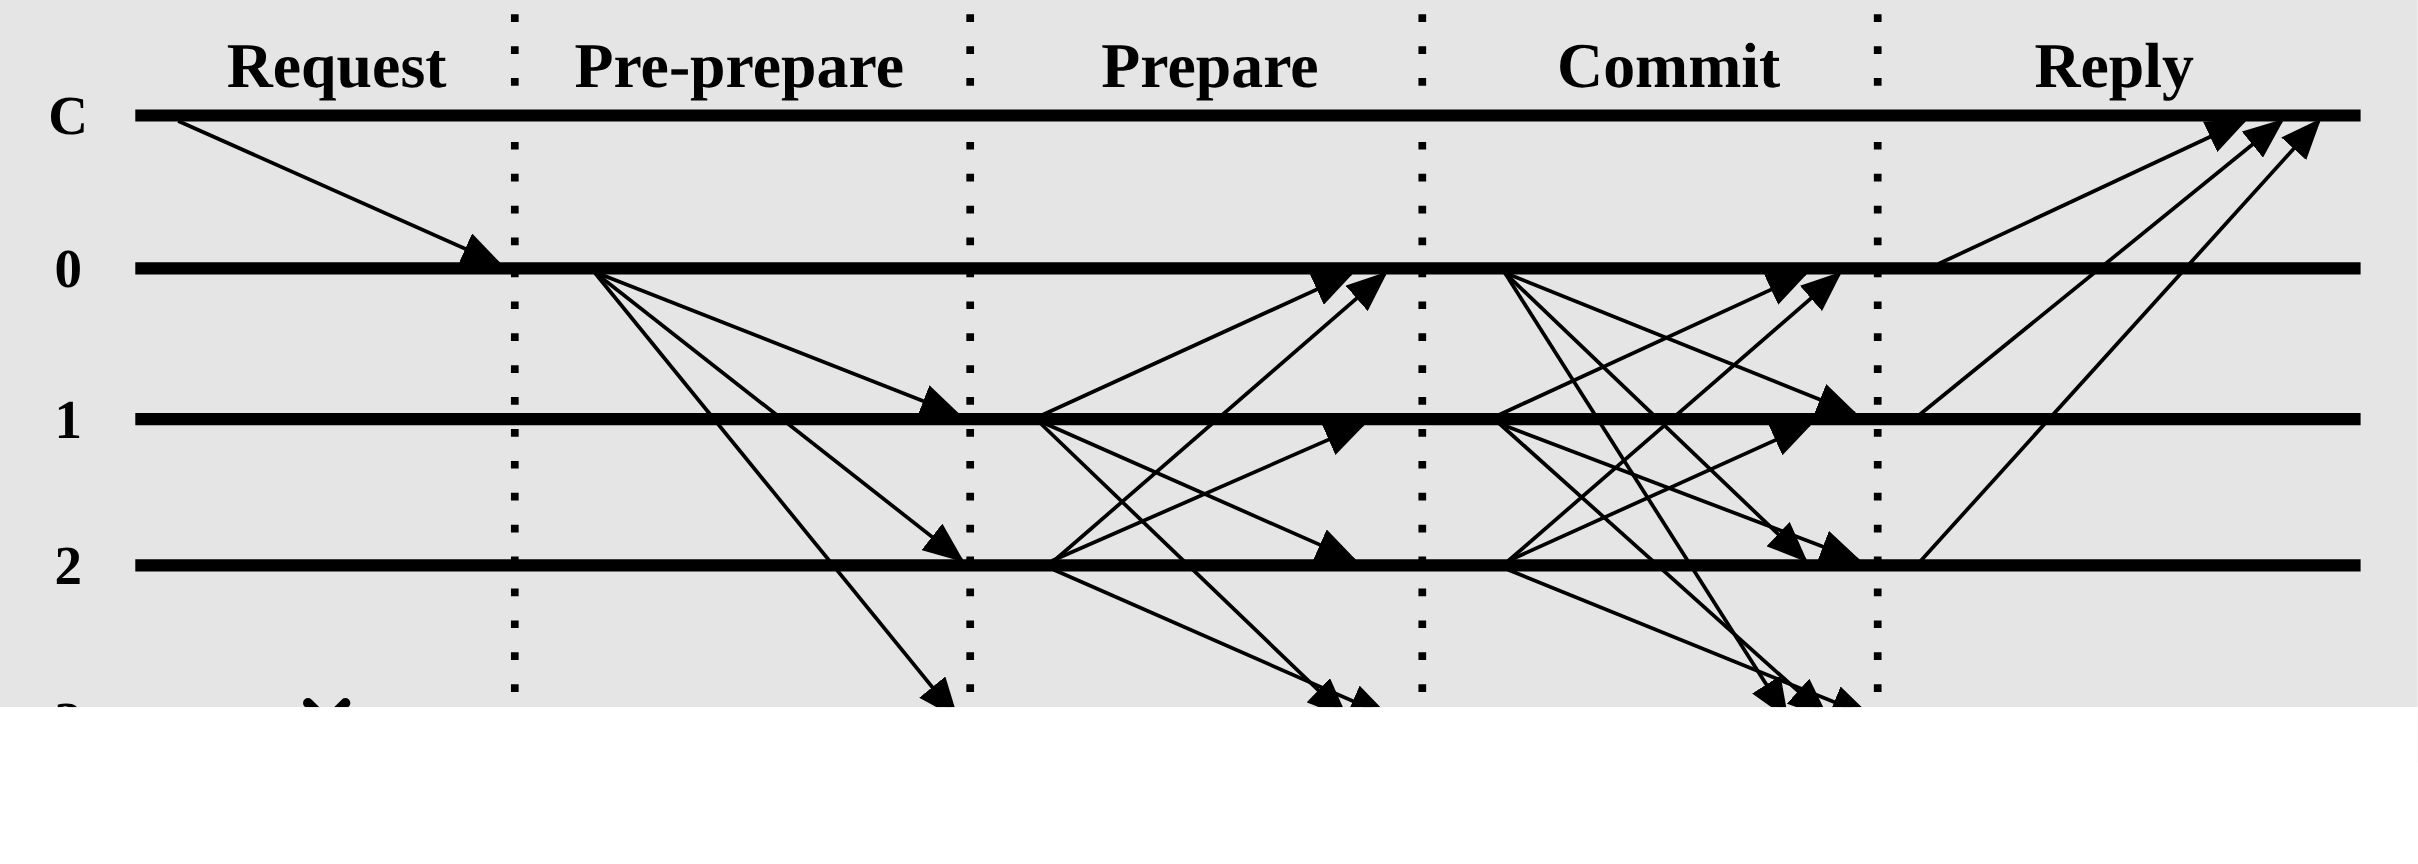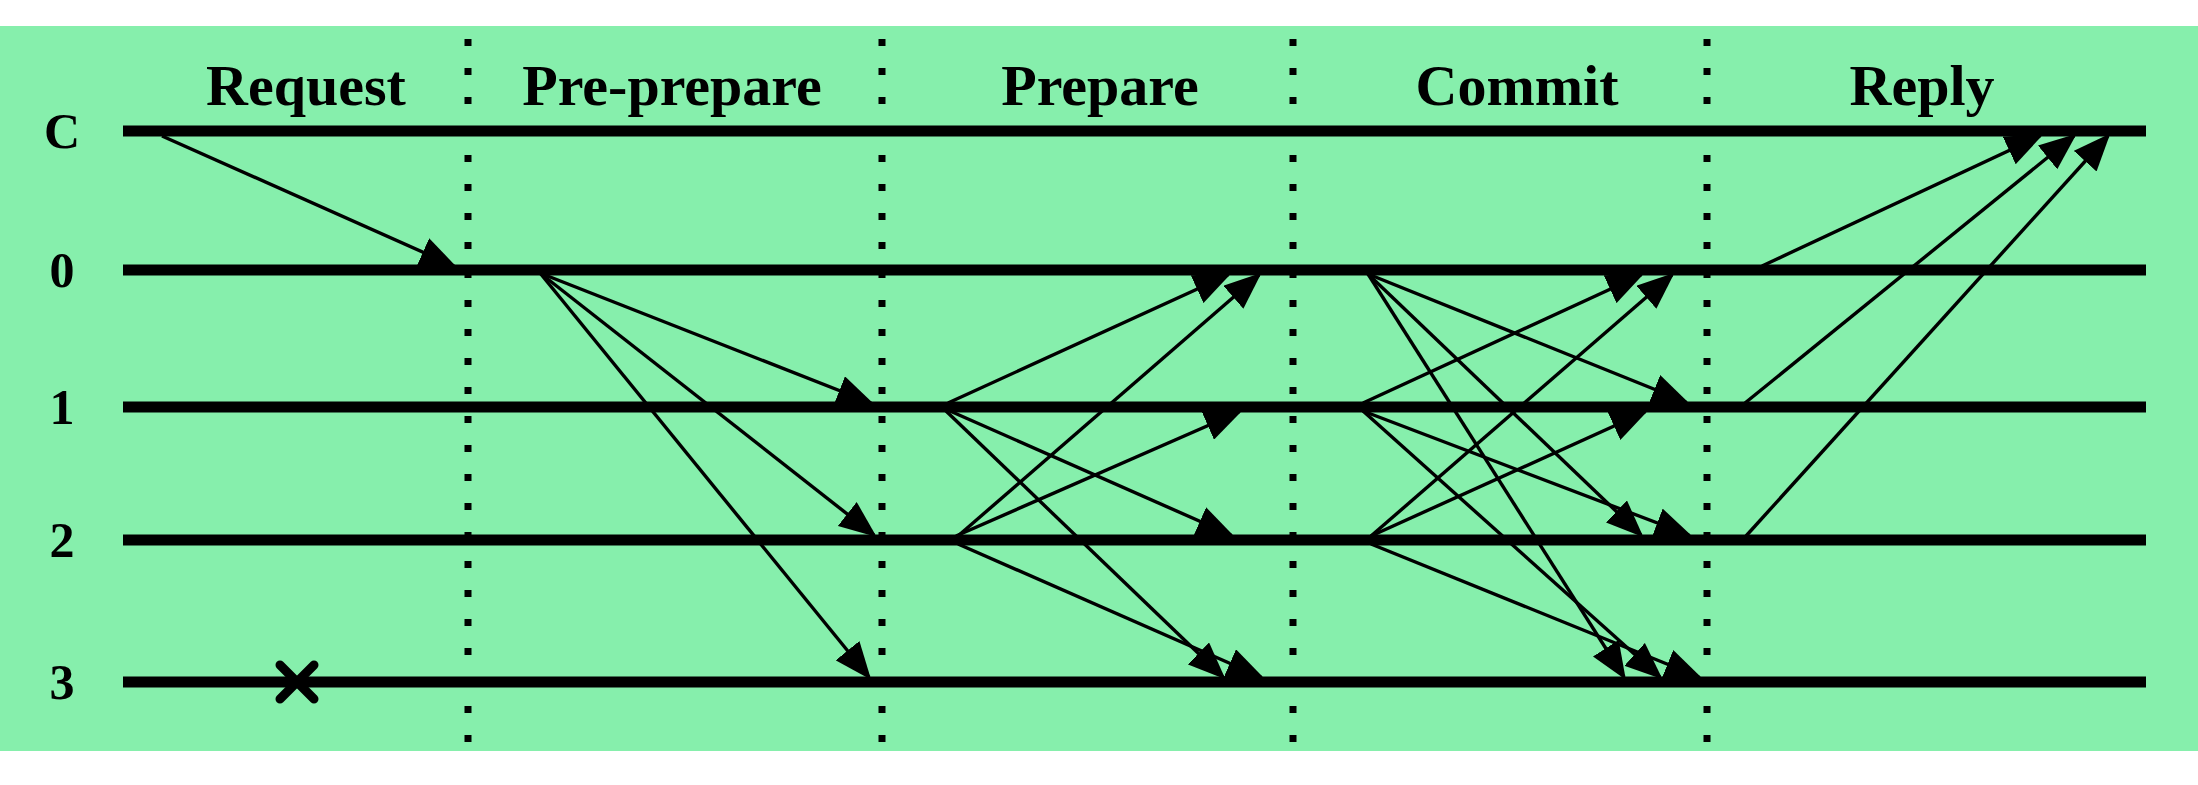--- a/index.html
+++ b/index.html
@@ -3,24 +3,23 @@
 <meta charset="utf-8">
 <style>
   html, body {
     margin: 0;
     padding: 0;
     background: #ffffff;
   }
   .stage {
     position: relative;
     width: 2198px;
-    height: 725px;
-    background: #86efac;
+    height: 643px;
+    background: #e5e5e5;
     overflow: hidden;
-    margin-top: 26px;
   }
   svg text {
     font-family: "Liberation Serif", "DejaVu Serif", serif;
     font-weight: bold;
     fill: #000000;
   }
   .phase-label { font-size: 58px; }
   .actor-label { font-size: 50px; }
 </style>
 </head>

